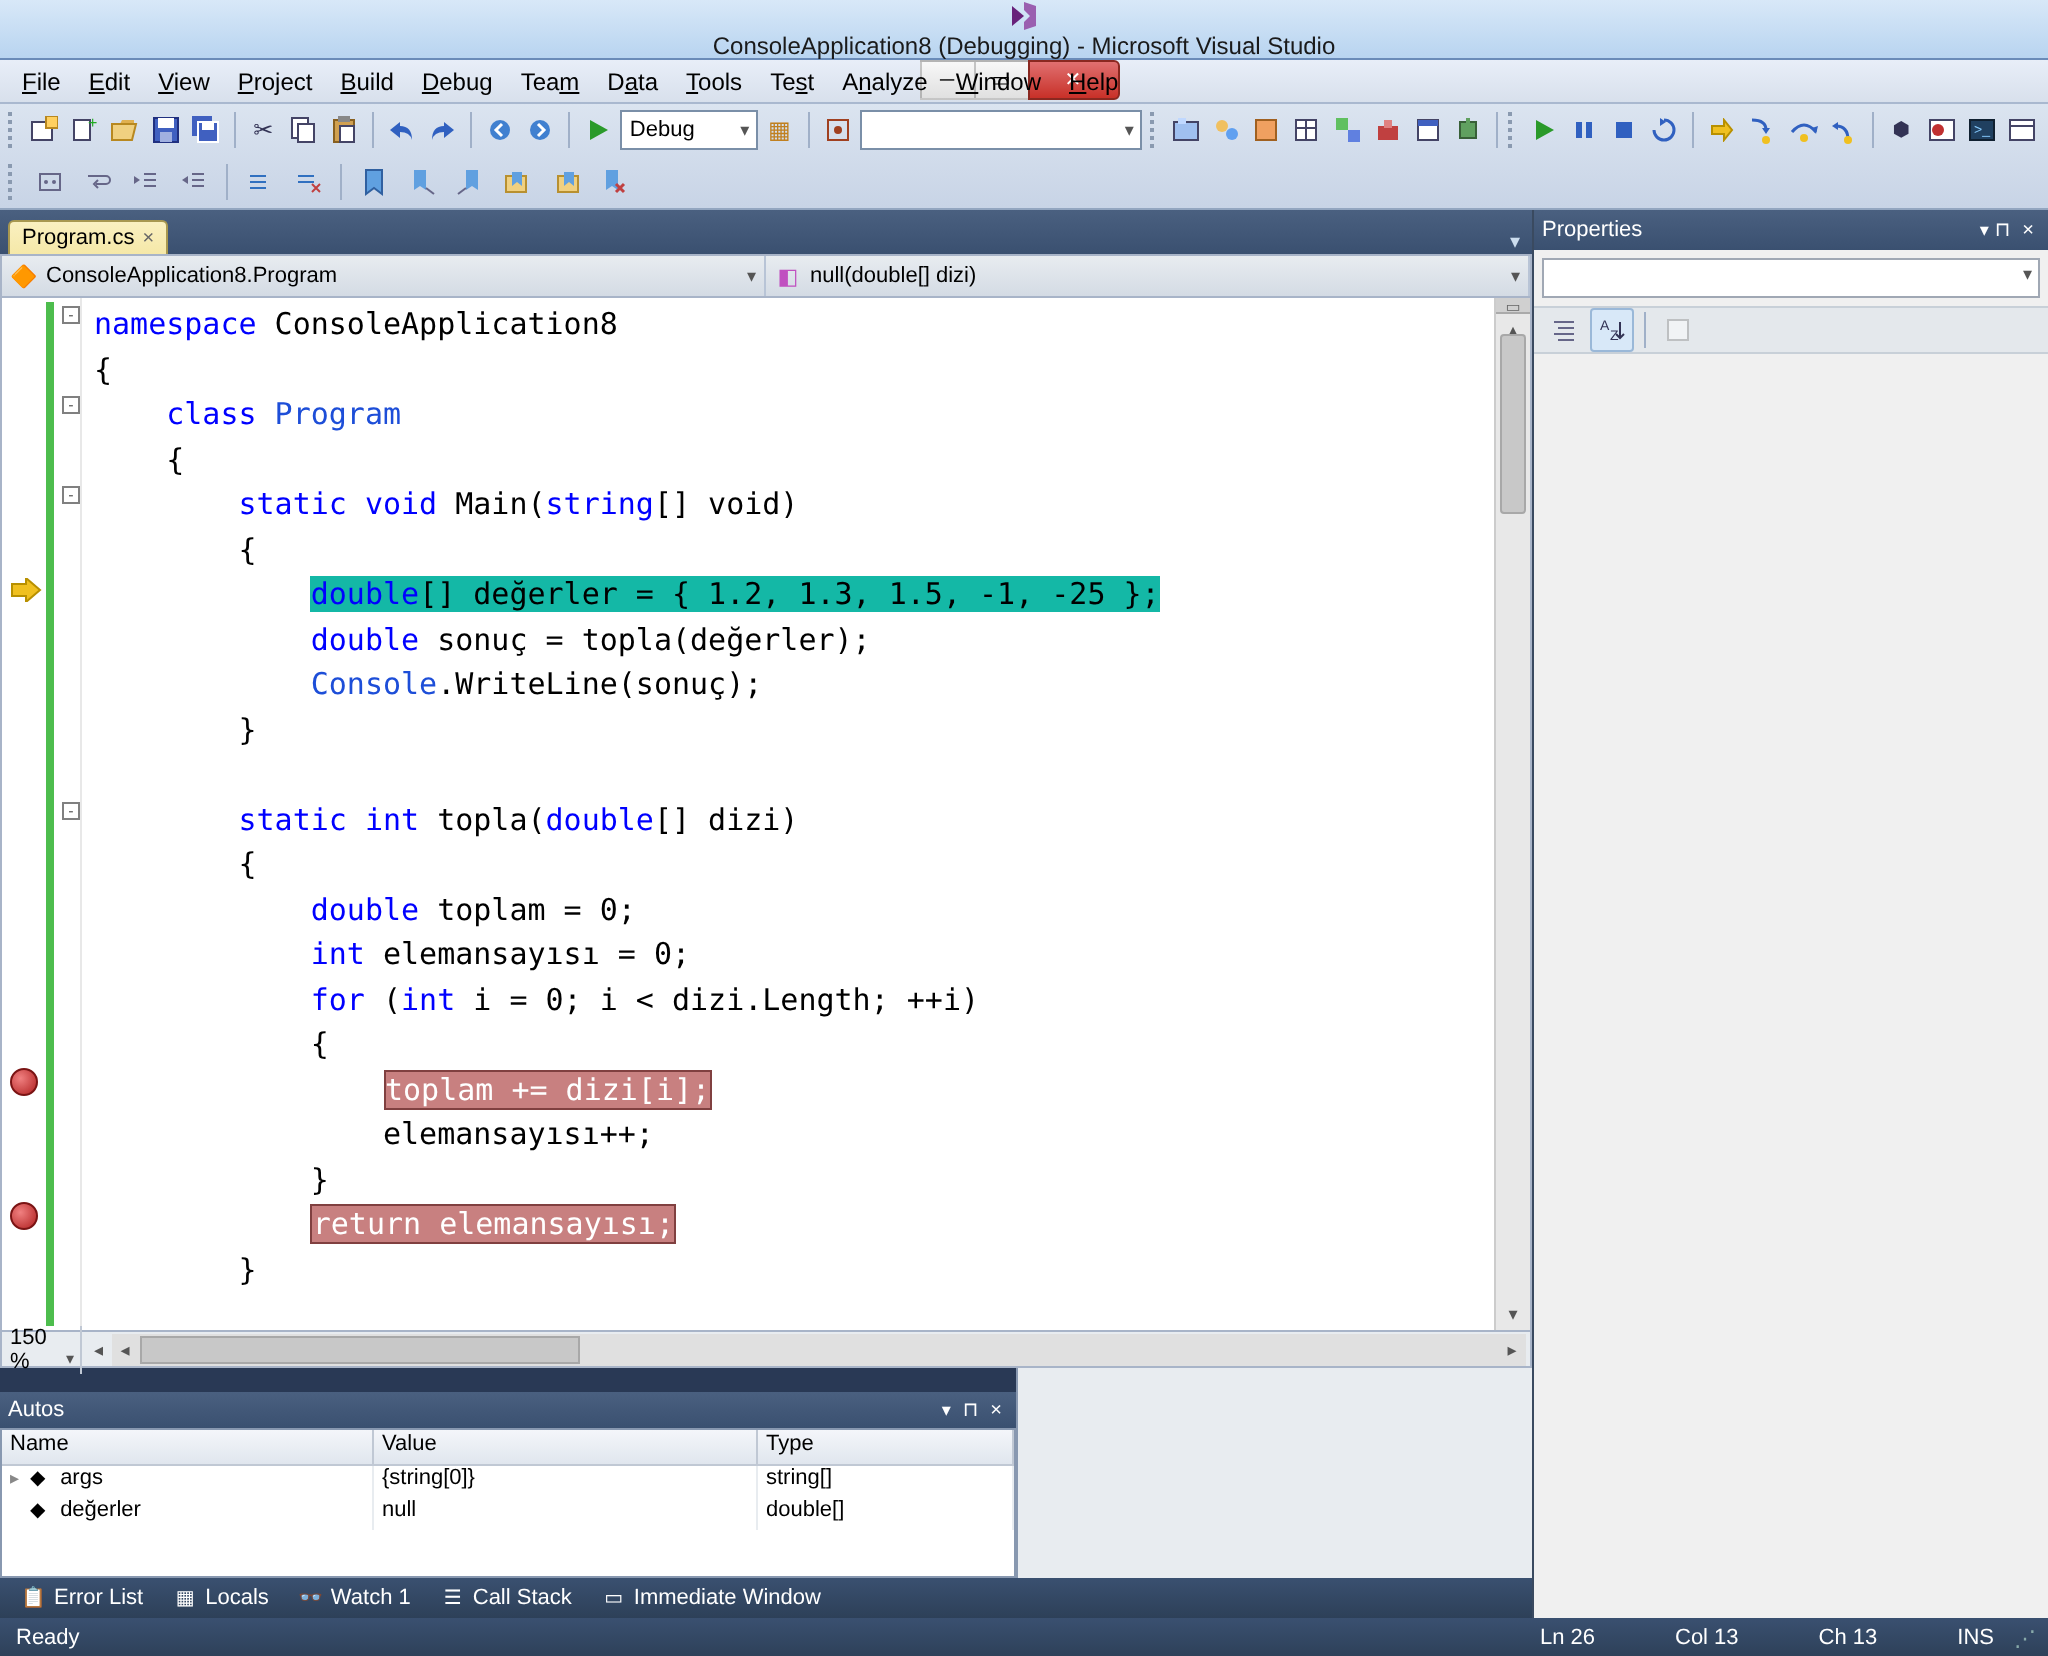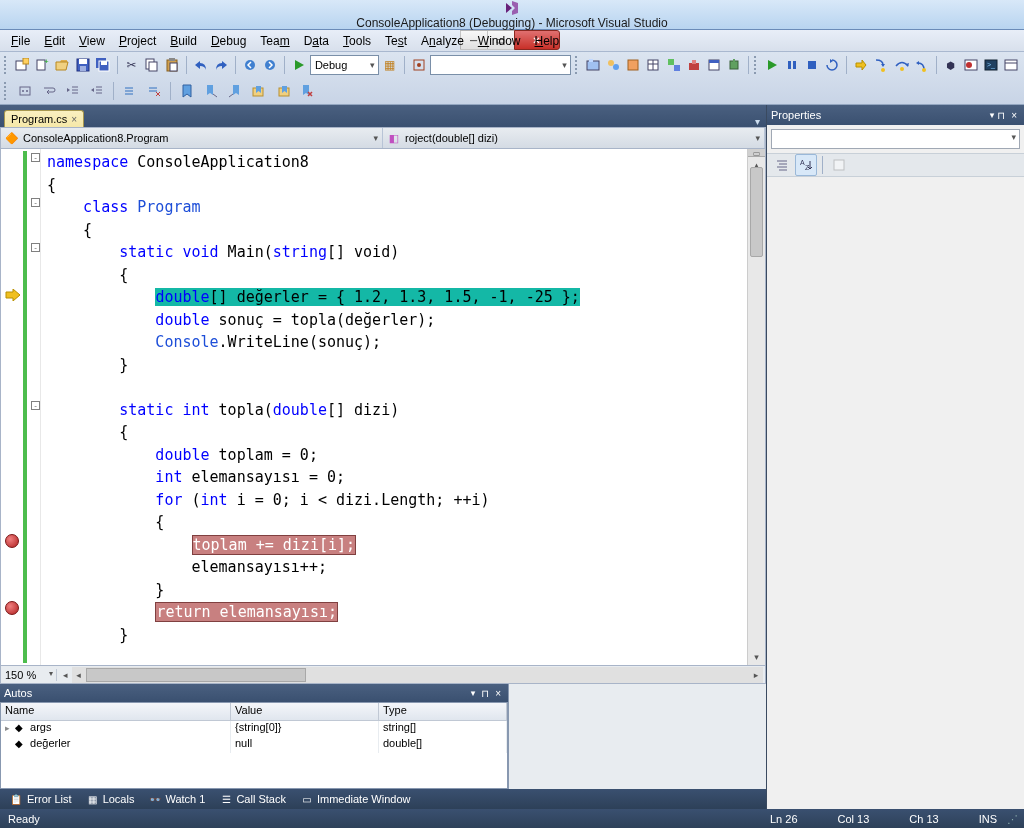--- a/index.html
+++ b/index.html
@@ -59,48 +59,48 @@
   .hl-yellow { background:#14b8a6; }
   .hl-red { background:#c88080; color:#fff; border:1px solid #804040;}
 
   .editor-scrollbar-v { width:18px; background:#e8e8e8; border-left:1px solid #ccc; position:relative;}
   .editor-scrollbar-v .thumb { position:absolute; top:18px; left:2px; right:2px; height:90px; background:#c8c8c8; border:1px solid #a8a8a8; border-radius:2px;}
   .editor-scrollbar-v .arr { height:16px; display:flex;align-items:center;justify-content:center; font-size:9px; color:#555;}
   .editor-scrollbar-v .arr.bot { position:absolute; bottom:0; left:0; right:0;}
   .split-handle { height:8px; background:#d0d0d0; border-bottom:1px solid #aaa; font-size:8px; text-align:center; color:#666;}
 
   .zoom-row { height:18px; background:#e8ecf0; border:1px solid #a8b4c8; border-top:none; display:flex; align-items:center; font-size:11px;}
-  .zoom { width:56px; padding:0 4px; border-right:1px solid #c0c8d4; position:relative;}
+  .zoom { width:40px; padding:0 4px; border-right:1px solid #c0c8d4; position:relative;}
   .zoom::after { content:"▾"; position:absolute;right:3px;font-size:8px;color:#555;}
   .hscroll { flex:1; height:16px; background:#e0e0e0; position:relative; margin:0 2px;}
   .hscroll .thumb { position:absolute; left:14px; width:220px; top:1px; bottom:1px; background:#c8c8c8; border:1px solid #a8a8a8;}
   .hscroll .arr { position:absolute; top:0; bottom:0; width:14px; display:flex;align-items:center;justify-content:center;font-size:9px;color:#555;}
   .hscroll .arr.r { right:0;}
 
   
   .props { width:258px; display:flex; flex-direction:column; background:#f0f0f0; border-left:1px solid #3a4a60;}
   .panel-title { height:20px; background: linear-gradient(#4a6080,#3a5070); color:#fff; font-size:11px; display:flex; align-items:center; padding:0 4px;}
   .panel-title .sp { flex:1;}
   .panel-title .pin, .panel-title .x { padding:0 3px; font-size:10px; cursor:pointer;}
   .prop-combo { height:20px; margin:4px; border:1px solid #a0a8b4; background:#fff; position:relative;}
   .prop-combo::after { content:"▾"; position:absolute; right:3px; top:2px; font-size:9px;color:#555;}
   .prop-toolbar { height:24px; border-top:1px solid #c8d0d8; border-bottom:1px solid #c8d0d8; background:#e4e8ec; display:flex; align-items:center; padding:0 4px; gap:2px;}
   .prop-body { flex:1; background:#f0f0f0;}
 
   
   .bottom-panels { height:105px; display:flex; background:#293955;}
-  .autos { flex:1; display:flex; flex-direction:column;}
+  .autos { flex:1; display:flex; flex-direction:column;margin-top:12px;}
   .autos-title { height:18px; background: linear-gradient(#4a6080,#3a5070); color:#fff; font-size:11px; display:flex; align-items:center; padding:0 4px;}
   .autos-title .sp{flex:1;}
   .autos-grid { flex:1; background:#fff; border:1px solid #8898b0; overflow:hidden;}
   .autos-head { display:flex; background:linear-gradient(#f4f6fa,#e0e6ee); border-bottom:1px solid #c0c8d4; height:18px;}
   .autos-head div { border-right:1px solid #c0c8d4; padding:1px 4px; font-size:11px;}
   .autos-row { display:flex; height:16px; font-size:11px;}
   .autos-row div { border-right:1px solid #e8ecf0; padding:0 4px; overflow:hidden; white-space:nowrap;}
-  .col-name { width:230px;}
+  .col-name { width:186px;}
   .col-value { flex:1;}
   .col-type { width:128px;}
   .expand { display:inline-block; width:10px; color:#888; font-size:9px;}
   .var-icon { display:inline-block; width:12px; height:12px; font-size:10px;vertical-align:middle;}
 
   .right-empty { width:258px; background:#e8ecf0; border-left:1px solid #8898b0;}
 
   
   .tool-strip { height:20px; background: linear-gradient(#3a5070,#2d4058); display:flex; align-items:center; padding:0 4px; gap:2px;}
   .tool-tab { color:#fff; font-size:11px; padding:1px 6px; display:flex; align-items:center; gap:3px; cursor:pointer;}
@@ -454,21 +454,21 @@
       <div class="dd">▾</div>
     </div>
 
     <div class="nav-bar">
       <div class="nav-half">
         <span class="nav-icon">🔶</span>
         <span>ConsoleApplication8.Program</span>
       </div>
       <div class="nav-half">
         <span class="nav-icon" style="color:#c050c0">◧</span>
-        <span>roject(double[] dizi)</span>
+        <span>null(double[] dizi)</span>
       </div>
     </div>
 
     <div class="editor-wrap">
       <div class="margin">
         <div class="green-bar"></div>
         <div class="outline-box" style="top:4px">-</div>
         <div class="outline-box" style="top:49px">-</div>
         <div class="outline-box" style="top:94px">-</div>
         <div class="margin-glyph arrow-cur" style="top:140px">

